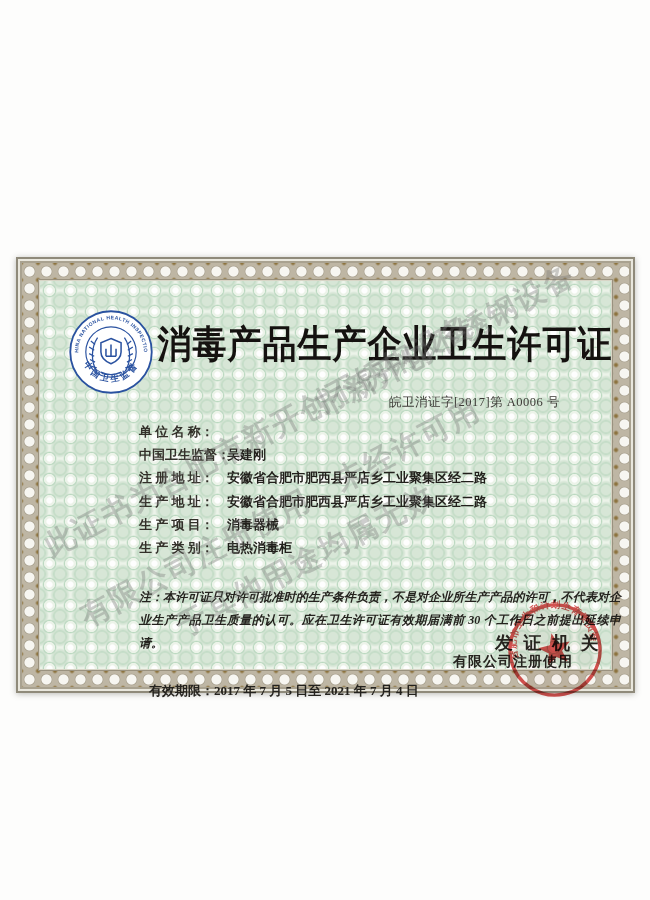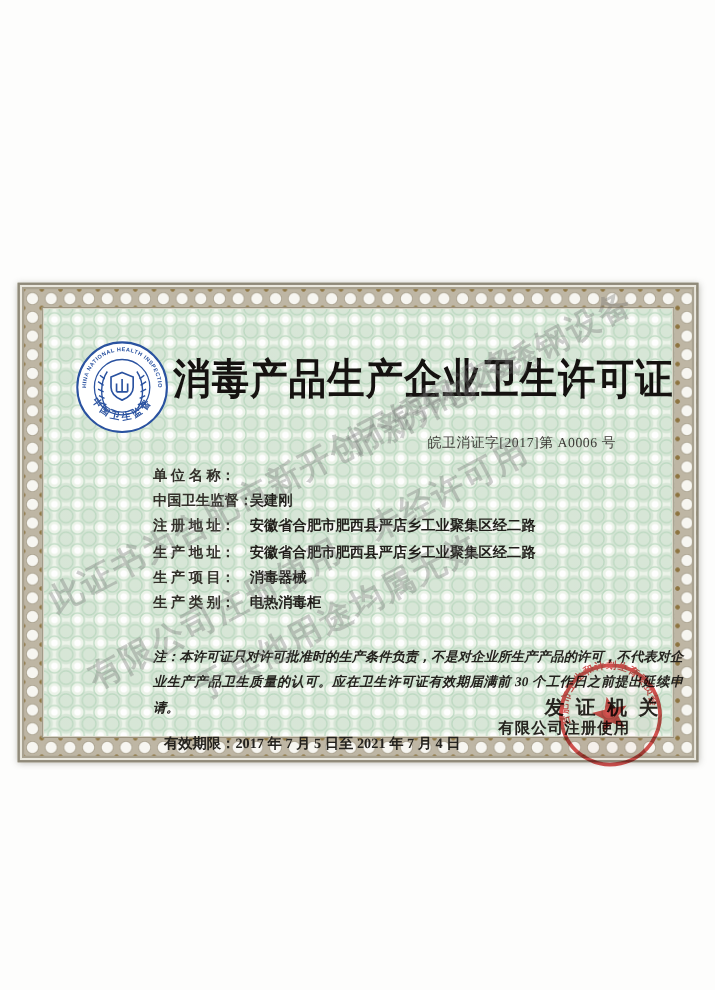--- a/index.html
+++ b/index.html
@@ -80,21 +80,21 @@
   
   .issuer{
     position:absolute;left:456px;top:351px;z-index:2;
     font-size:18px;letter-spacing:3px;color:#26241f;font-weight:bold;white-space:nowrap;
   }
   .issue-date{
     position:absolute;left:414px;top:373px;z-index:2;
     font-size:14px;color:#26241f;font-weight:bold;white-space:nowrap;letter-spacing:1px;
   }
   .validity{
-    position:absolute;left:110px;top:387px;z-index:2;
+    position:absolute;left:110px;top:402px;z-index:2;
     font-size:13px;color:#24221e;font-weight:bold;white-space:nowrap;text-align:right;
   }
 
   
   .seal{
     position:absolute;left:466px;top:320px;width:100px;height:100px;z-index:4;
     transform:rotate(-12deg);mix-blend-mode:multiply;opacity:.88;
   }
 </style>
 </head>

